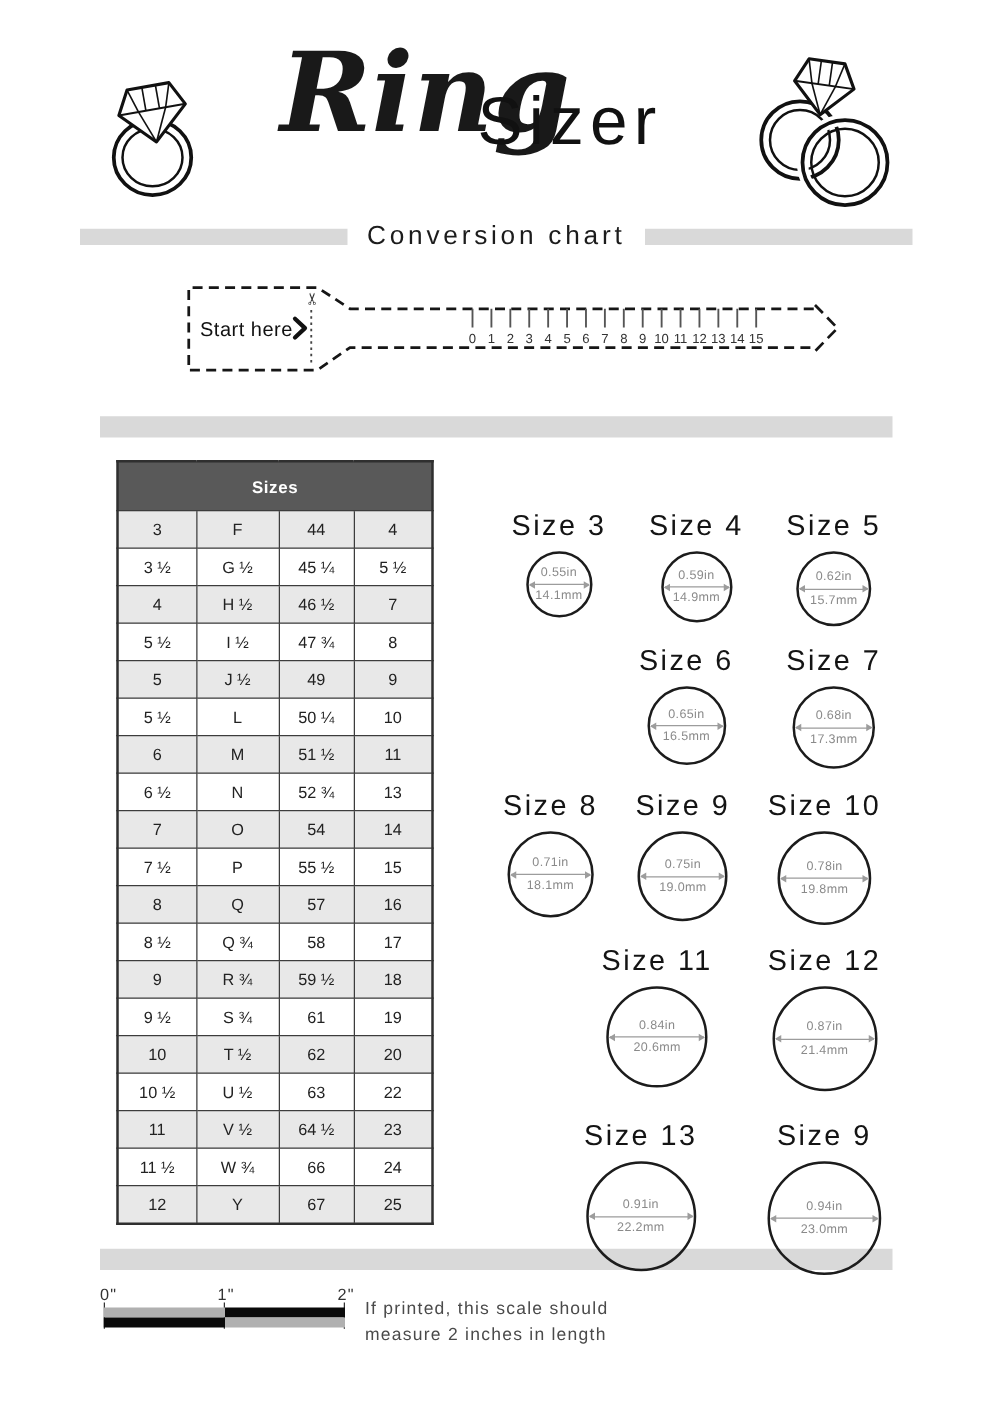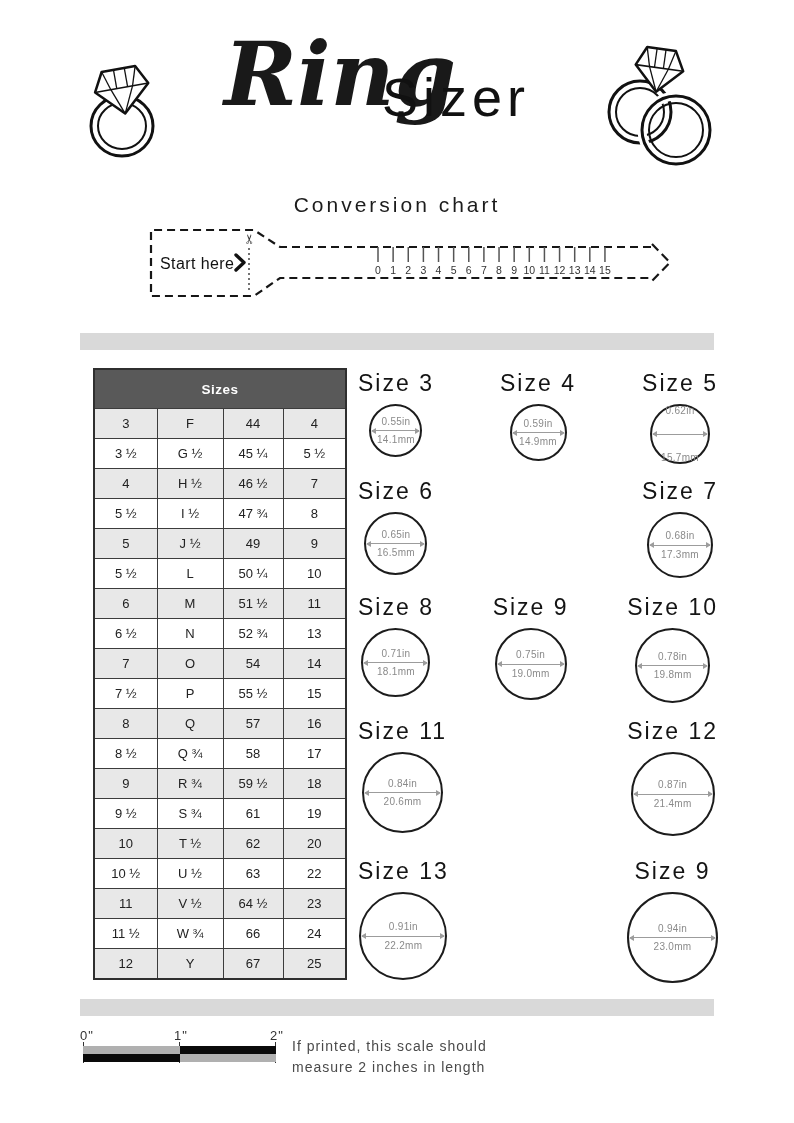--- a/index.html
+++ b/index.html
@@ -7,21 +7,21 @@
         font-family:"Liberation Sans",sans-serif;color:#1a1a1a;}
 
   
   .icon-left{position:absolute;left:70px;top:60px;}
   .icon-right{position:absolute;left:598px;top:36px;}
   .title-script{position:absolute;left:224px;top:26px;font-family:"DejaVu Serif",serif;
     font-style:italic;font-size:88px;line-height:1.1;color:#191919;font-weight:bold;}
   .title-main{position:absolute;left:382px;top:66px;font-size:54px;letter-spacing:5px;
     color:#111;font-weight:500;}
   .subtitle-row{position:absolute;left:64px;right:64px;top:177px;display:flex;
-    align-items:center;gap:16px;flex-direction:column;}
+    align-items:center;gap:16px;}
   .sub-bar{height:13px;background:#d9d9d9;flex:1;}
   .subtitle{font-size:21px;letter-spacing:3px;color:#1c1c1c;white-space:nowrap;}
 
   
   .strip-svg{position:absolute;left:148px;top:222px;}
   .strip-text{font-family:"Liberation Sans",sans-serif;}
 
   
   .sep{position:absolute;left:80px;width:634px;height:17px;background:#d9d9d9;}
   .sep1{top:333px;} .sep2{top:999px;}
@@ -33,22 +33,22 @@
     vertical-align:middle;font-size:13px;}
   .size-table .tbl-title{background:#595959;color:#ffffff;font-weight:bold;
     height:36px;font-size:13.5px;letter-spacing:.5px;}
   .size-table .col-head th{height:42px;color:#3f3f3f;font-weight:bold;
     white-space:pre-line;line-height:1.25;background:#fff;}
   .size-table td{height:27px;color:#222;}
   .size-table tr.alt td{background:#e8e8e8;}
 
   
   .size-circles{position:absolute;left:358px;top:0;width:362px;height:1000px;}
-  .size-row{position:absolute;left:0;right:2px;display:flex;justify-content:space-between;
-    align-items:flex-start;}
+  .size-row{position:absolute;left:0;right:15px;display:flex;justify-content:flex-end;
+    align-items:flex-start;margin-top:37px;}
   .size-group{display:flex;flex-direction:column;align-items:center;}
   .size-label{font-size:23px;letter-spacing:2px;color:#141414;white-space:nowrap;
     margin-bottom:7px;}
   .ring-circle{border:2px solid #1c1c1c;border-radius:50%;box-sizing:border-box;
     display:flex;flex-direction:column;align-items:center;justify-content:center;}
   .dim-in,.dim-mm{font-size:10px;color:#8a8a8a;letter-spacing:.3px;line-height:1.15;
     white-space:nowrap;}
   .dim-arrow{align-self:stretch;height:0;border-top:1px solid #9c9c9c;margin:3px 1px;
     position:relative;}
   .dim-arrow::before{content:"";position:absolute;left:-1px;top:-3.5px;
@@ -306,21 +306,21 @@
         <div class="size-group">
           <div class="size-label">Size 4</div>
           <div class="ring-circle" style="width: 57px; height: 57px;">
             <div class="dim-in">0.59in</div>
             <div class="dim-arrow"></div>
             <div class="dim-mm">14.9mm</div>
           </div>
         </div>
         <div class="size-group">
           <div class="size-label">Size 5</div>
-          <div class="ring-circle" style="width: 60px; height: 60px; gap: 14px;">
+          <div class="ring-circle" style="width: 60px; height: 60px;">
             <div class="dim-in">0.62in</div>
             <div class="dim-arrow"></div>
             <div class="dim-mm">15.7mm</div>
           </div>
         </div>
       </div>
       <div class="size-row" style="top: 478px; column-gap: 42px;">
         <div class="size-group">
           <div class="size-label">Size 6</div>
           <div class="ring-circle" style="width: 63px; height: 63px;">

